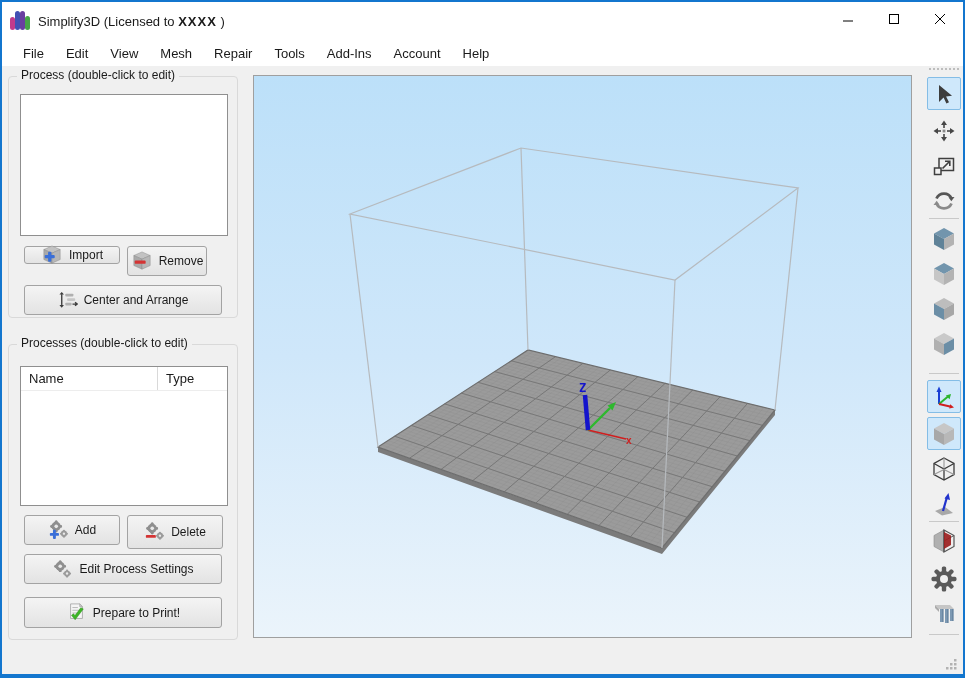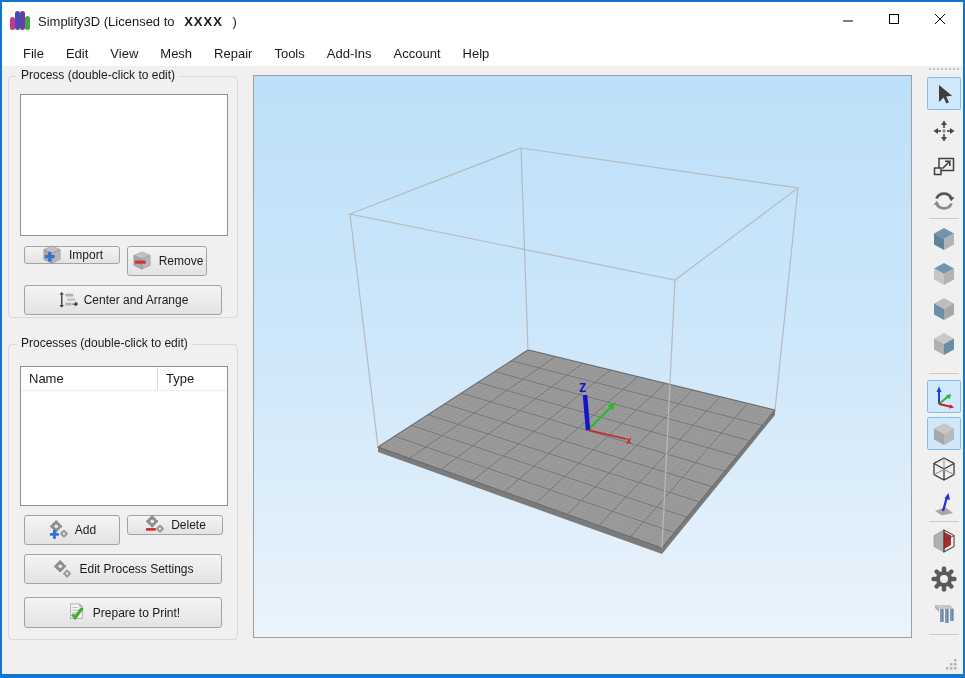--- a/index.html
+++ b/index.html
@@ -8,21 +8,21 @@
     position:relative;width:965px;height:678px;
     background:#f0f0f0;
     border:2px solid #1376ce;border-bottom-width:4px;
     font-family:"Liberation Sans","DejaVu Sans",sans-serif;
     color:#1a1a1a;overflow:hidden;
   }
   
   .titlebar{position:absolute;left:0;top:0;width:100%;height:38px;background:#ffffff;display:flex;align-items:center;}
   .app-icon{width:20px;height:20px;margin:0 8px 0 8px;position:relative;}
   .app-icon .bar{position:absolute;bottom:1px;border-radius:4px;width:5px;}
-  .title-text{font-size:13px;display:flex;align-items:center;gap:6px;white-space:pre;}
+  .title-text{font-size:13px;display:flex;align-items:center;gap:0;white-space:pre;}
   .title-text .lic{font-weight:700;letter-spacing:1px;}
   .win-controls{position:absolute;right:0;top:0;height:34px;display:flex;}
   .win-btn{width:46px;height:34px;display:flex;align-items:center;justify-content:center;}
   
   .menubar{position:absolute;left:0;top:38px;width:100%;height:26px;background:#ffffff;display:flex;align-items:center;padding-left:10px;font-size:13px;}
   .menu-item{padding:4px 11px;}
   
   .groupbox{position:absolute;border:1px solid #d9d9d9;border-radius:4px;}
   .groupbox .gb-label{position:absolute;top:-9px;left:8px;background:#f0f0f0;padding:0 4px;font-size:12px;}
   .listbox{position:absolute;background:#ffffff;border:1px solid #8f8f8f;}
@@ -158,21 +158,21 @@
         <rect x="16.4" y="10.6" width="2.2" height="8.8" rx="1"></rect>
         <rect x="13.1" y="13.9" width="8.8" height="2.2" rx="1"></rect>
       </g>
       <circle cx="17.5" cy="15" r="1.3" fill="#e9e9e9"></circle>
       <rect x="2" y="14.2" width="10" height="3.2" rx="1" fill="#3a6fd8"></rect>
       <rect x="5.4" y="10.8" width="3.2" height="10" rx="1" fill="#3a6fd8"></rect>
     </svg>
     <span>Add</span>
   </div>
 
-  <div class="btn" style="left:125px;top:513px;width:96px;height:20px;">
+  <div class="btn" style="left:125px;top:513px;width:96px;height:34px;">
     <svg width="21" height="20" viewBox="0 0 23 22">
       <g fill="#8f8f8f">
         <circle cx="9" cy="7" r="5"></circle>
         <rect x="7.6" y="0.6" width="2.8" height="12.8" rx="1"></rect>
         <rect x="2.6" y="5.6" width="12.8" height="2.8" rx="1"></rect>
         <rect x="4.2" y="2.2" width="2.6" height="9.6" rx="1" transform="rotate(-45 9 7)"></rect>
         <rect x="4.2" y="2.2" width="2.6" height="9.6" rx="1" transform="rotate(45 9 7)"></rect>
       </g>
       <circle cx="9" cy="7" r="2" fill="#e9e9e9"></circle>
       <g fill="#9b9b9b">

